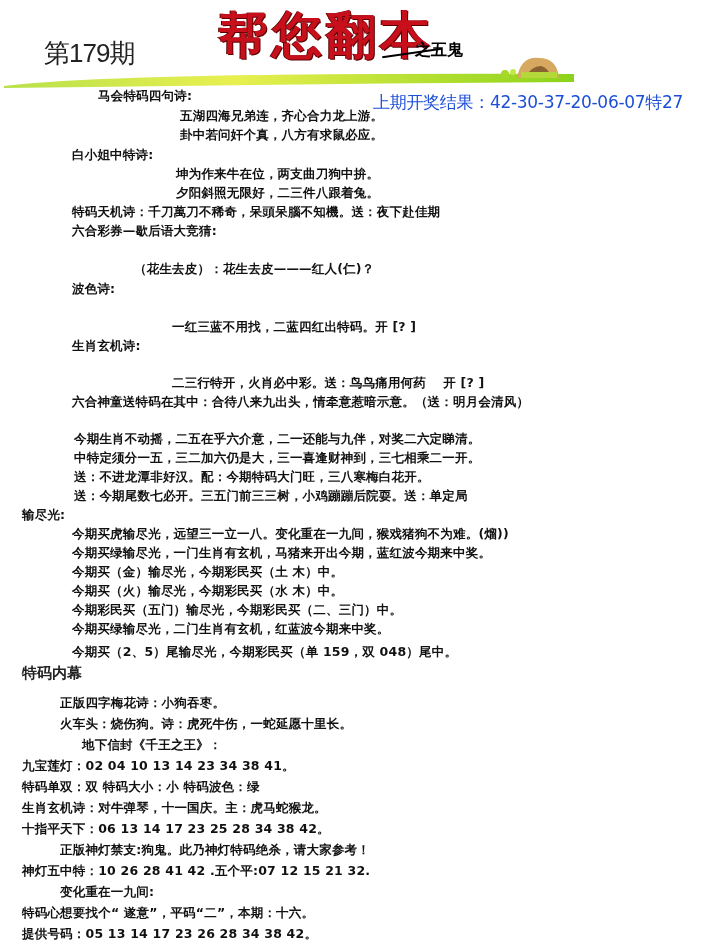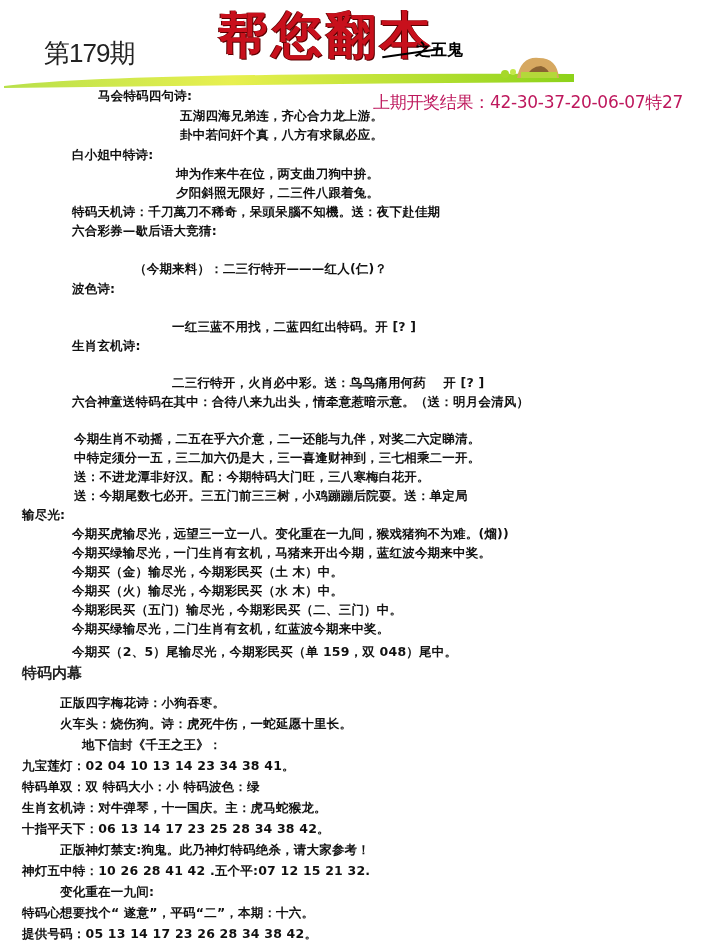--- a/index.html
+++ b/index.html
@@ -27,21 +27,21 @@
   .strike {
     position: absolute; left: 382px; top: 52px; width: 60px; height: 2px; background:#000;
     transform: rotate(-8deg);
   }
   .grass {
     position: absolute; left: 4px; top: 72px; width: 570px; height: 16px;
   }
   .hut { position: absolute; left: 495px; top: 52px; width: 70px; height: 30px; }
   .result {
     position: absolute; left: 373px; top: 91px;
-    font-family: "DejaVu Sans", sans-serif; font-size: 17px; color: #be185d;
+    font-family: "DejaVu Sans", sans-serif; font-size: 17px; color: #1d4ed8;
     letter-spacing: -0.3px;
   }
   .line {
     position: absolute; white-space: nowrap;
     font-family: "DejaVu Sans", sans-serif; font-weight: bold; font-size: 12.5px;
     color: #111; letter-spacing: 0.2px;
   }
   .section-title {
     position: absolute; left: 22px; top: 664px;
     font-family: "DejaVu Sans", sans-serif; font-weight: bold; font-size: 15px; color: #222;
@@ -78,21 +78,21 @@
 
 <div id="lines">
     <div class="line" style="left: 98px; top: 88px;">马会特码四句诗:</div>
     <div class="line" style="left: 180px; top: 108px;">五湖四海兄弟连，齐心合力龙上游。</div>
     <div class="line" style="left: 180px; top: 127px;">卦中若问奸个真，八方有求鼠必应。</div>
     <div class="line" style="left: 72px; top: 147px;">白小姐中特诗:</div>
     <div class="line" style="left: 176px; top: 166px;">坤为作来牛在位，两支曲刀狗中拚。</div>
     <div class="line" style="left: 176px; top: 185px;">夕阳斜照无限好，二三件八跟着兔。</div>
     <div class="line" style="left: 72px; top: 204px; text-align: center;">特码天机诗：千刀萬刀不稀奇，呆頭呆腦不知機。送：夜下赴佳期</div>
     <div class="line" style="left: 72px; top: 223px;">六合彩券—歇后语大竞猜:</div>
-    <div class="line" style="left: 134px; top: 261px;">（今期来料）：二三行特开———红人(仁)？</div>
+    <div class="line" style="left: 134px; top: 261px;">（花生去皮）：花生去皮———红人(仁)？</div>
     <div class="line" style="left: 72px; top: 281px;">波色诗:</div>
     <div class="line" style="left: 172px; top: 319px;">一红三蓝不用找，二蓝四红出特码。开 [? ]</div>
     <div class="line" style="left: 72px; top: 338px;">生肖玄机诗:</div>
     <div class="line" style="left: 172px; top: 375px;">二三行特开，火肖必中彩。送：鸟鸟痛用何药　  开 [? ]</div>
     <div class="line" style="left: 72px; top: 394px;">六合神童送特码在其中：合待八来九出头，情牵意惹暗示意。（送：明月会清风）</div>
     <div class="line" style="left: 74px; top: 431px;">今期生肖不动摇，二五在乎六介意，二一还能与九伴，对奖二六定睇清。</div>
     <div class="line" style="left: 74px; top: 450px;">中特定须分一五，三二加六仍是大，三一喜逢财神到，三七相乘二一开。</div>
     <div class="line" style="left: 74px; top: 469px;">送：不进龙潭非好汉。配：今期特码大门旺，三八寒梅白花开。</div>
     <div class="line" style="left: 74px; top: 488px;">送：今期尾数七必开。三五门前三三树，小鸡蹦蹦后院耍。送：单定局</div>
     <div class="line" style="left: 22px; top: 507px;">输尽光:</div>

